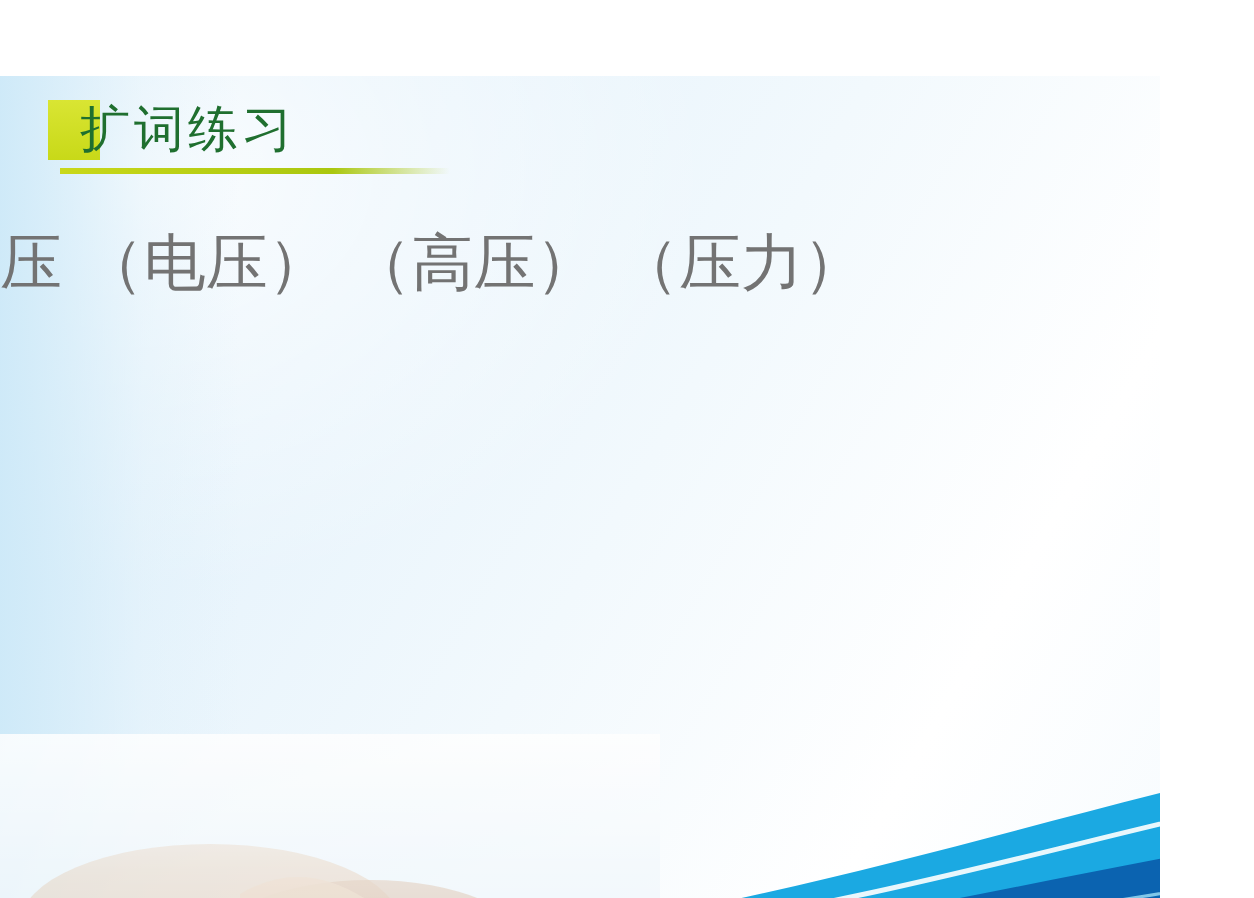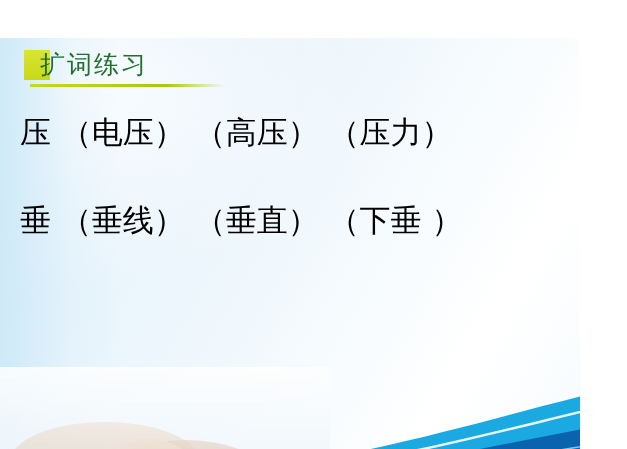--- a/index.html
+++ b/index.html
@@ -95,23 +95,22 @@
     left: 0;
     top: 50px;
     width: 627px;
   }
   .line {
     position: relative;
     height: 88px;
     font-family: "DejaVu Sans", "Liberation Sans", sans-serif;
     font-size: 31px;
     line-height: 88px;
-    color: #000000;
+    color: #737373;
     white-space: nowrap;
-    padding-left: 20px;
   }
 
   
   .swoosh {
     position: absolute;
     left: 0;
     bottom: 0;
     width: 627px;
     height: 120px;
     pointer-events: none;
@@ -144,21 +143,20 @@
   </svg>
 
   <div class="title-wrap">
     <div class="title-bar-bg"></div>
     <div class="title-text">扩词练习</div>
     <div class="title-underline"></div>
   </div>
 
   <div class="lines">
     <div class="line">压 （电压） （高压） （压力）</div>
-    <div class="line">垂 （垂线） （垂直） （下垂 ）</div>
   </div>
 
   <svg class="swoosh" viewBox="0 0 627 120" preserveAspectRatio="none">
     <path d="M627 8 C 520 40, 430 70, 300 95 C 200 114, 110 120, 0 120 L627 120 Z" fill="#ffffff" opacity="0.0"></path>
     <path d="M627 18 C 500 48, 400 82, 250 104 C 160 117, 80 120, 0 120 L 0 120 L627 120 Z" fill="#1ba9e2"></path>
     <path d="M627 54 C 520 72, 430 96, 300 110 C 210 119, 110 120, 0 120 L627 120 Z" fill="#0b63b0"></path>
     <path d="M627 34 C 520 58, 430 86, 300 103 C 210 114, 110 118, 0 119" fill="none" stroke="#ffffff" stroke-width="2.5" opacity="0.9"></path>
     <path d="M627 72 C 530 88, 440 104, 320 114 C 230 120, 110 121, 0 121" fill="none" stroke="#9fe0f7" stroke-width="1.6" opacity="0.8"></path>
   </svg>
 

